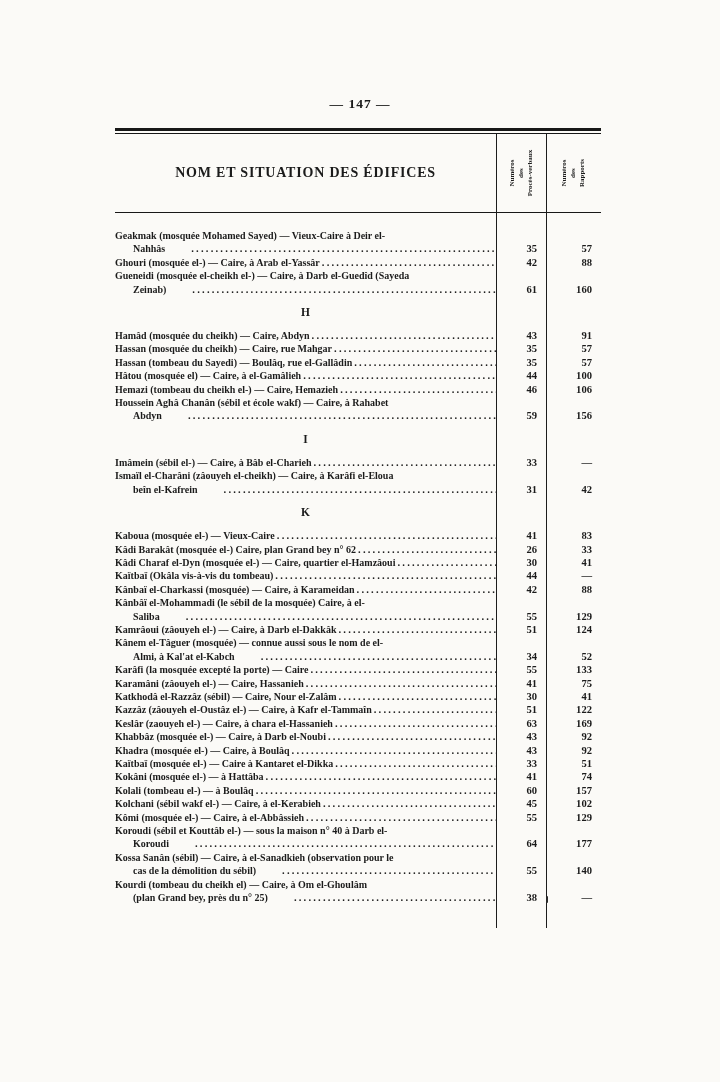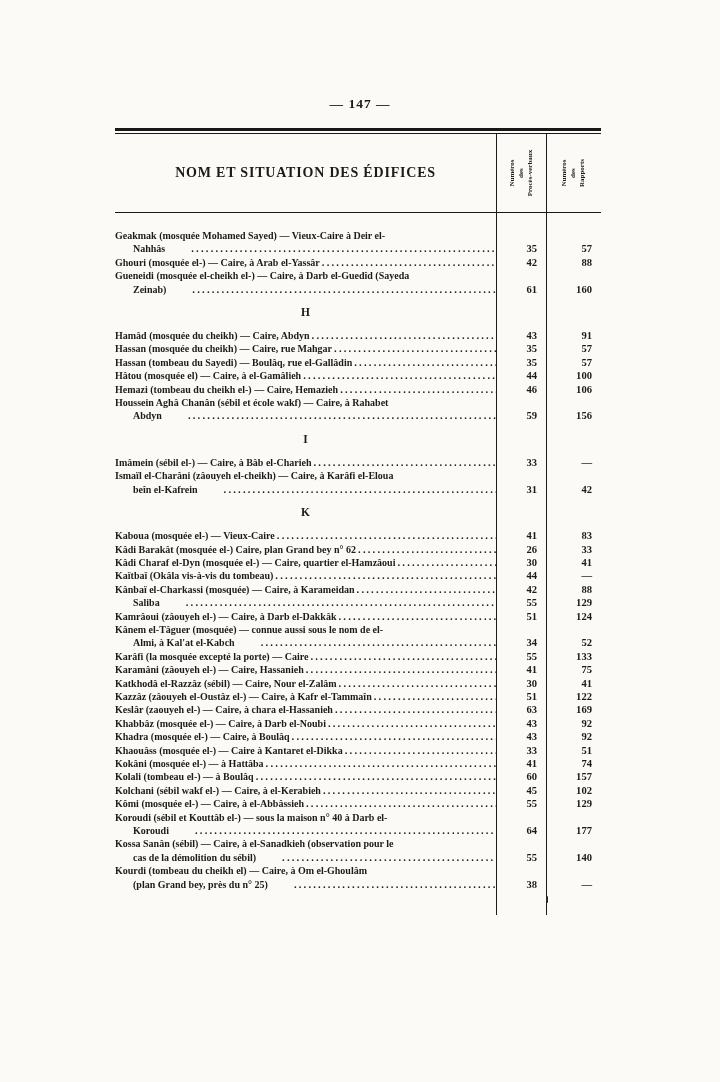--- a/index.html
+++ b/index.html
@@ -289,20 +289,25 @@
       </div>
       <div class="grid-row body-row">
         <div class="entry-line line-flex">
           <span class="line-text">Kânbaï el-Charkassi (mosquée) — Caire, à Karameidan</span>
           <span class="dots"></span>
         </div>
         <div class="cell-pv">42</div>
         <div class="cell-rap">88</div>
       </div>
       <div class="grid-row body-row">
+        <div class="entry-line">Kânbâï el-Mohammadi (le sébil de la mosquée) Caire, à el-</div>
+        <div class="cell-pv"></div>
+        <div class="cell-rap"></div>
+      </div>
+      <div class="grid-row body-row">
         <div class="entry-line cont line-flex">
           <span class="line-text">Saliba</span>
           <span class="dots"></span>
         </div>
         <div class="cell-pv">55</div>
         <div class="cell-rap">129</div>
       </div>
       <div class="grid-row body-row">
         <div class="entry-line line-flex">
           <span class="line-text">Kamrâoui (zâouyeh el-) — Caire, à Darb el-Dakkâk</span>
@@ -375,21 +380,21 @@
       <div class="grid-row body-row">
         <div class="entry-line line-flex">
           <span class="line-text">Khadra (mosquée el-) — Caire, à Boulâq</span>
           <span class="dots"></span>
         </div>
         <div class="cell-pv">43</div>
         <div class="cell-rap">92</div>
       </div>
       <div class="grid-row body-row">
         <div class="entry-line line-flex">
-          <span class="line-text">Khaouâss (mosquée el-) — Caire à Kantaret el-Dikka</span>
+          <span class="line-text">Kaïtbaï (mosquée el-) — Caire à Kantaret el-Dikka</span>
           <span class="dots"></span>
         </div>
         <div class="cell-pv">33</div>
         <div class="cell-rap">51</div>
       </div>
       <div class="grid-row body-row">
         <div class="entry-line line-flex">
           <span class="line-text">Kokâni (mosquée el-) — à Hattâba</span>
           <span class="dots"></span>
         </div>

